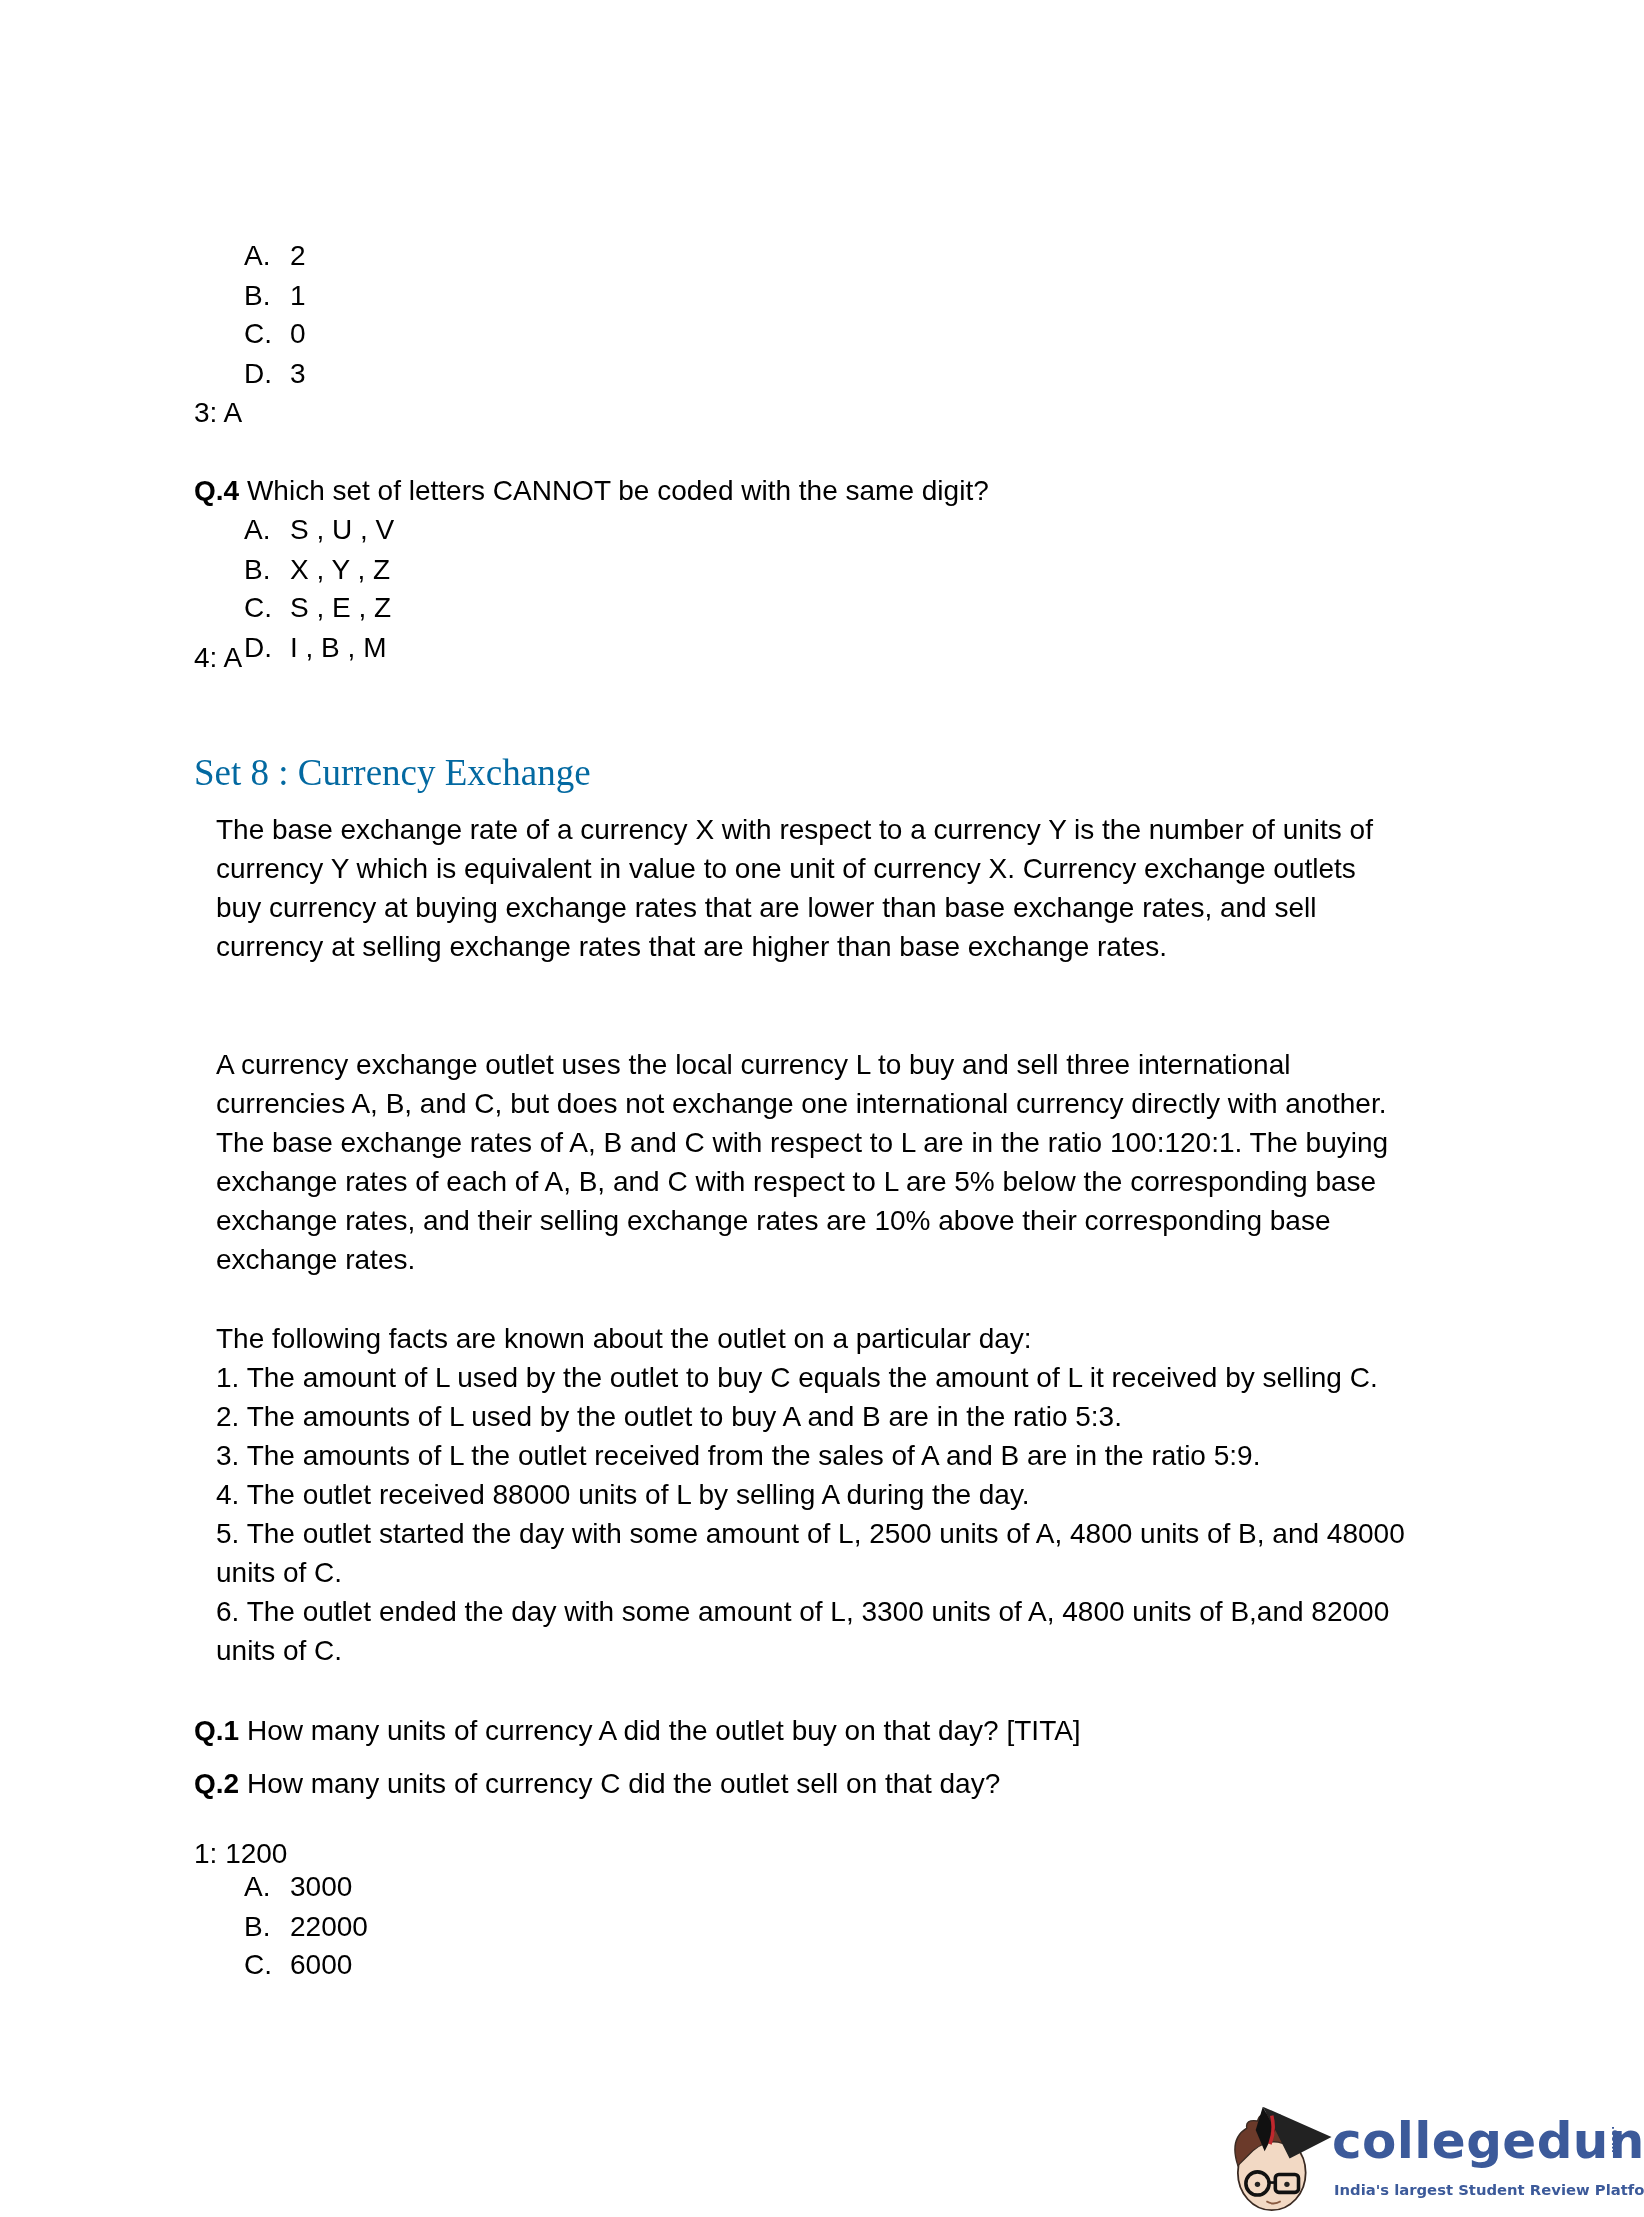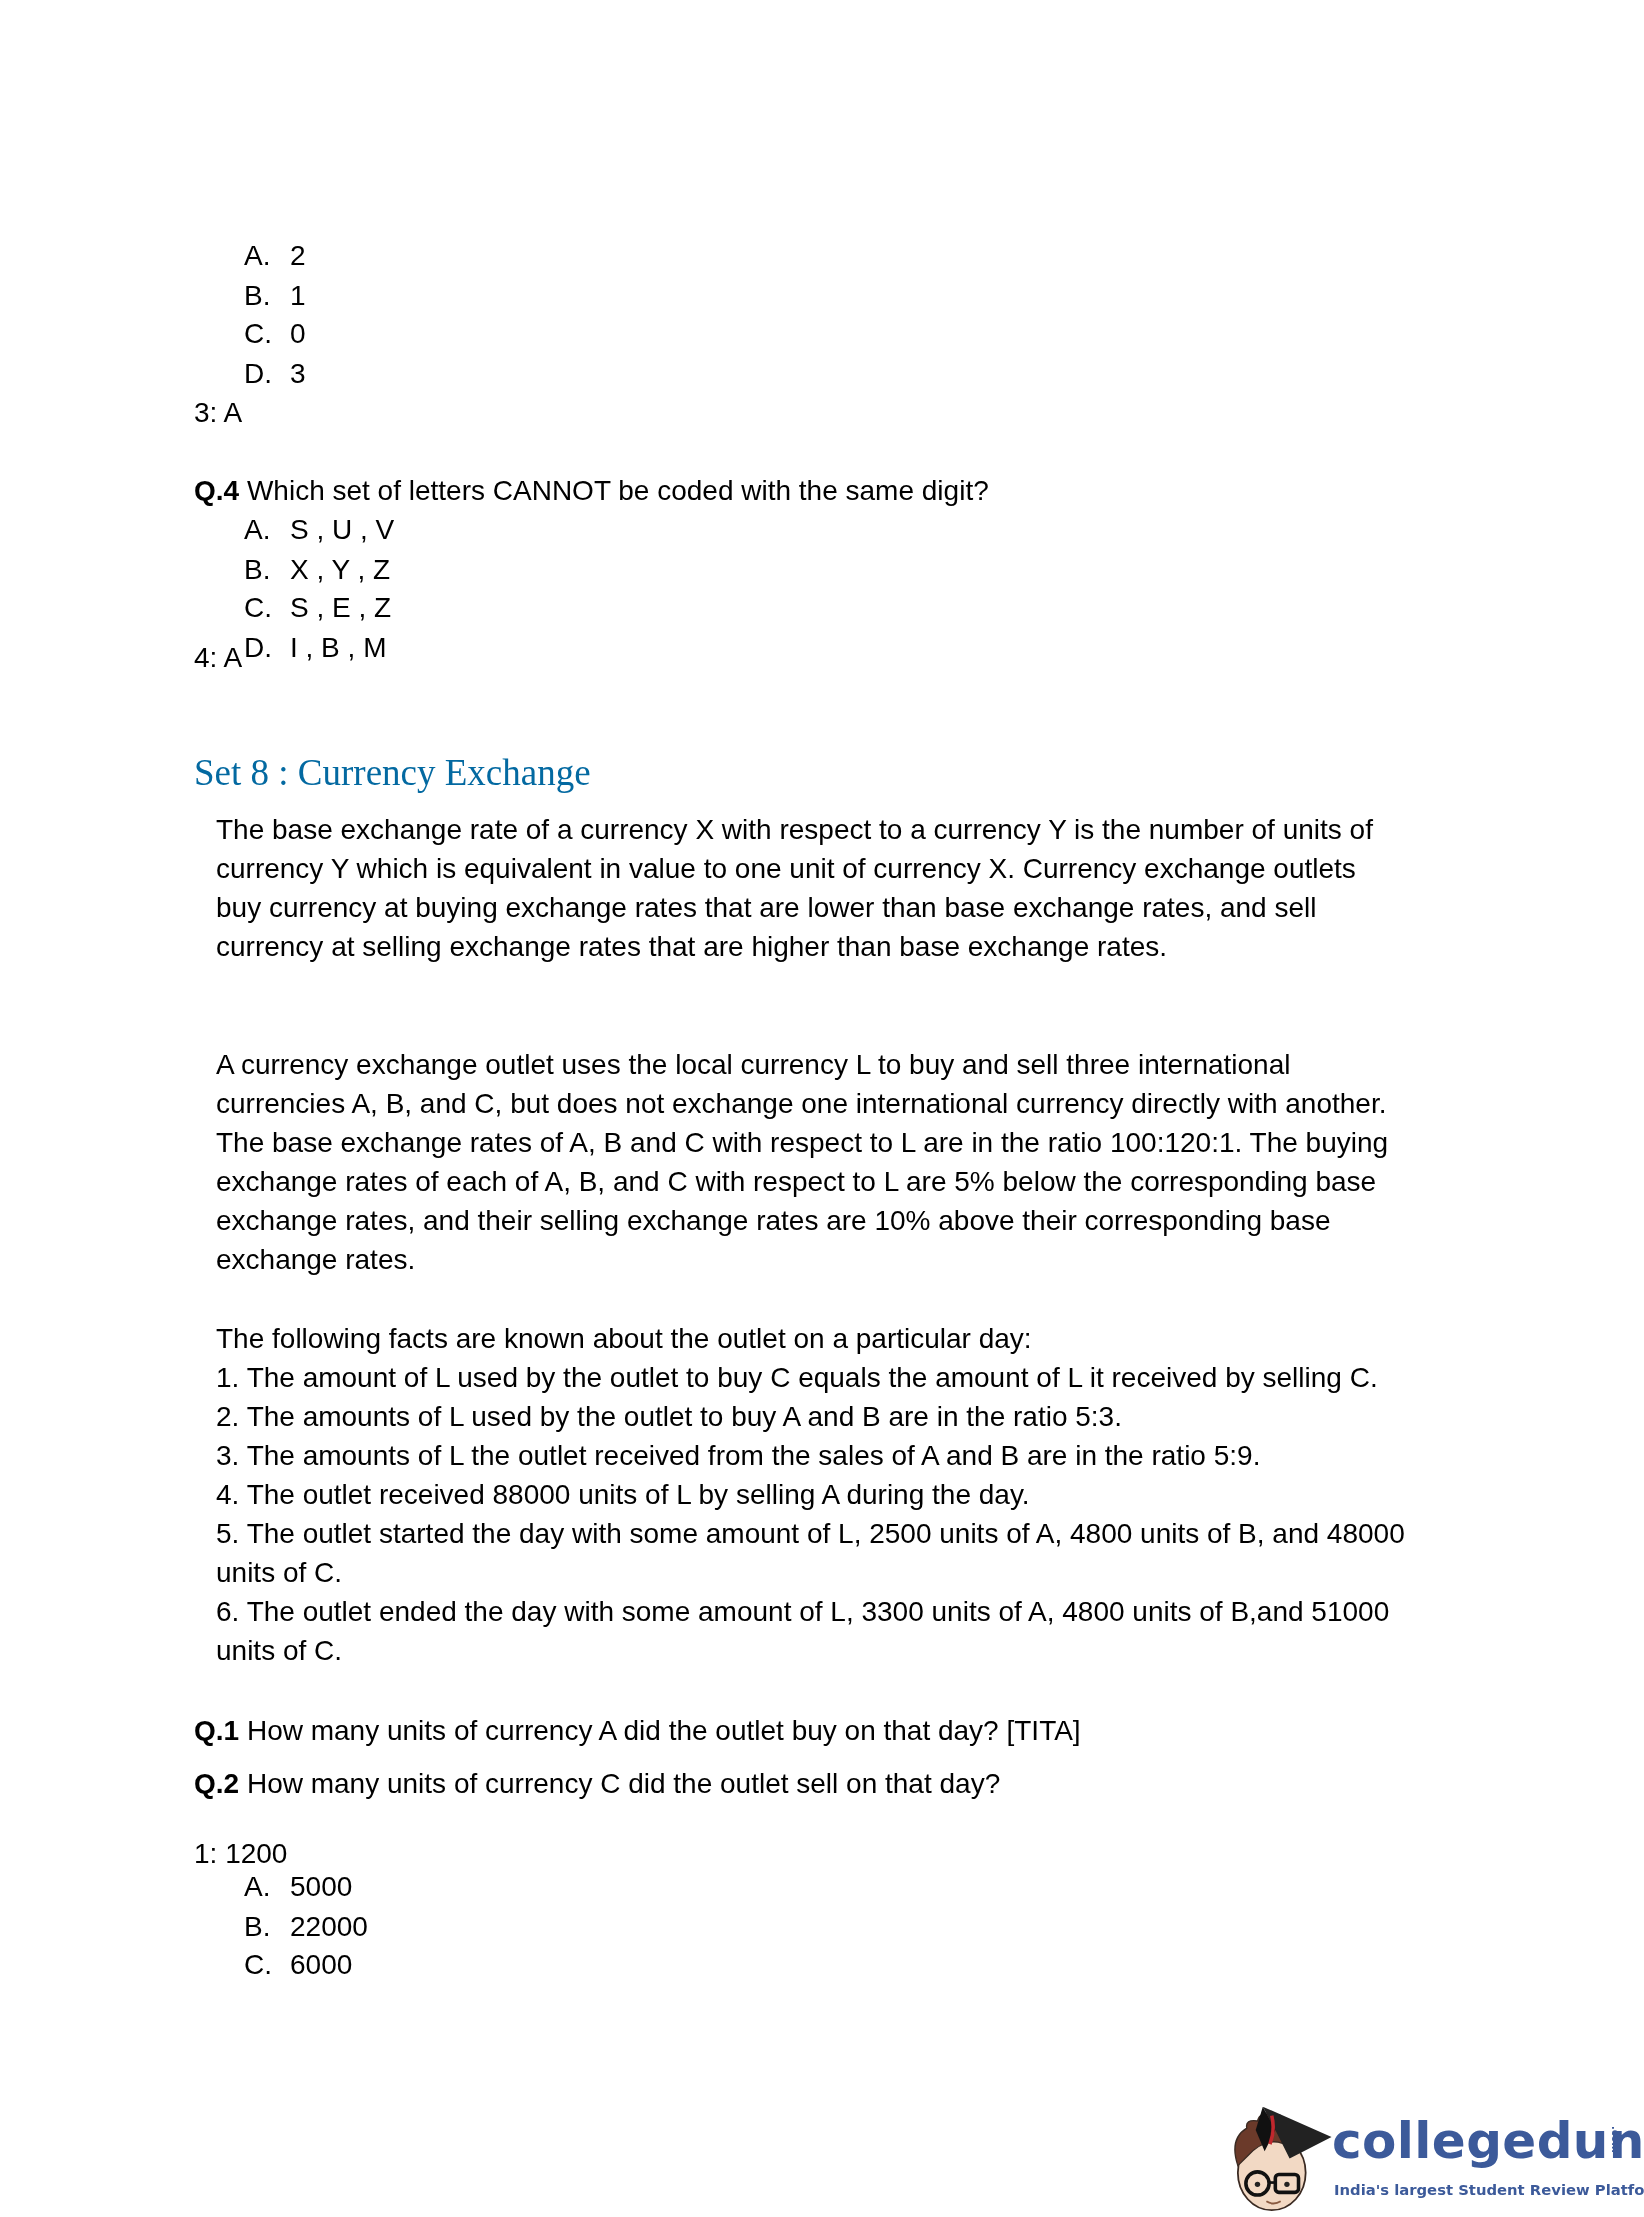--- a/index.html
+++ b/index.html
@@ -86,35 +86,35 @@
   </div>
 
   <div class="para" style="top:1319px;">
     <div>The following facts are known about the outlet on a particular day:</div>
     <div>1. The amount of L used by the outlet to buy C equals the amount of L it received by selling C.</div>
     <div>2. The amounts of L used by the outlet to buy A and  B are in the ratio 5:3.</div>
     <div>3. The amounts of L the outlet received from the sales of A and B are in the ratio 5:9.</div>
     <div>4. The outlet received 88000 units of L by selling A during the day.</div>
     <div>5. The outlet started the day with some amount of L, 2500 units of A, 4800 units of B, and 48000</div>
     <div>units of C.</div>
-    <div>6. The outlet ended the day with some amount of L, 3300 units of A, 4800 units of B,and 51000</div>
+    <div>6. The outlet ended the day with some amount of L, 3300 units of A, 4800 units of B,and 82000</div>
     <div>units of C.</div>
   </div>
 
   <div class="line" style="top:1711px;">
     <span class="b">Q.1</span><span> How many units of currency A did the outlet buy  on that day? [TITA]</span>
   </div>
   <div class="line" style="top:1834px;">1: 1200</div>
 
   <div class="line" style="top:1764px;">
     <span class="b">Q.2</span><span> How many units of currency C did the outlet sell on that day?</span>
   </div>
   <div class="opt" style="top:1867px;">
     <span class="lbl">A.</span>
-    <span class="txt">5000</span>
+    <span class="txt">3000</span>
   </div>
   <div class="opt" style="top:1907px;">
     <span class="lbl">B.</span>
     <span class="txt">22000</span>
   </div>
   <div class="opt" style="top:1945px;">
     <span class="lbl">C.</span>
     <span class="txt">6000</span>
   </div>
 

